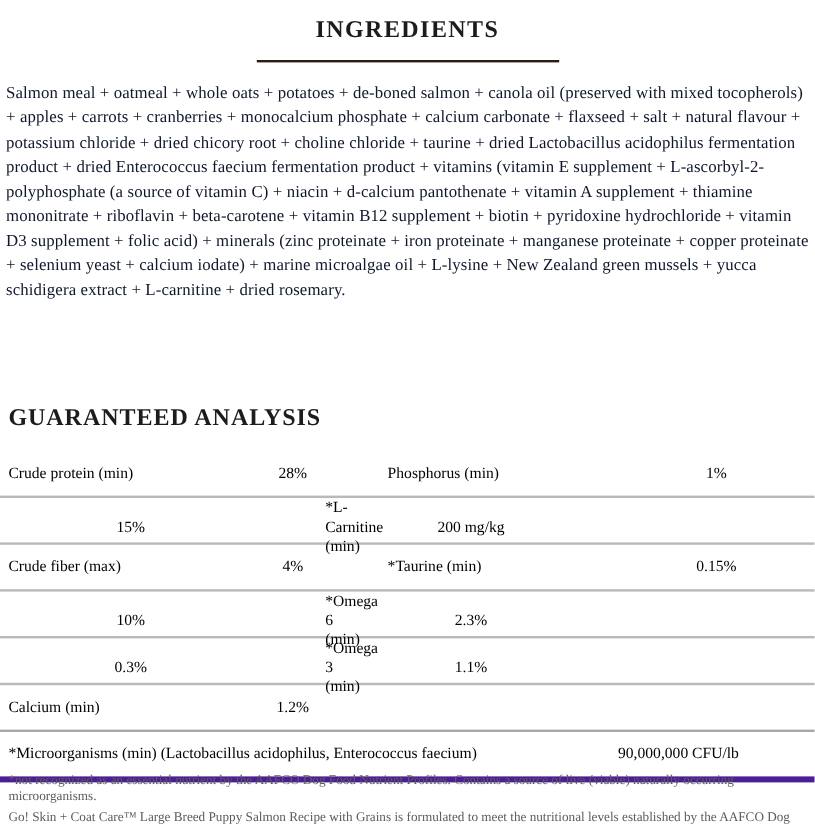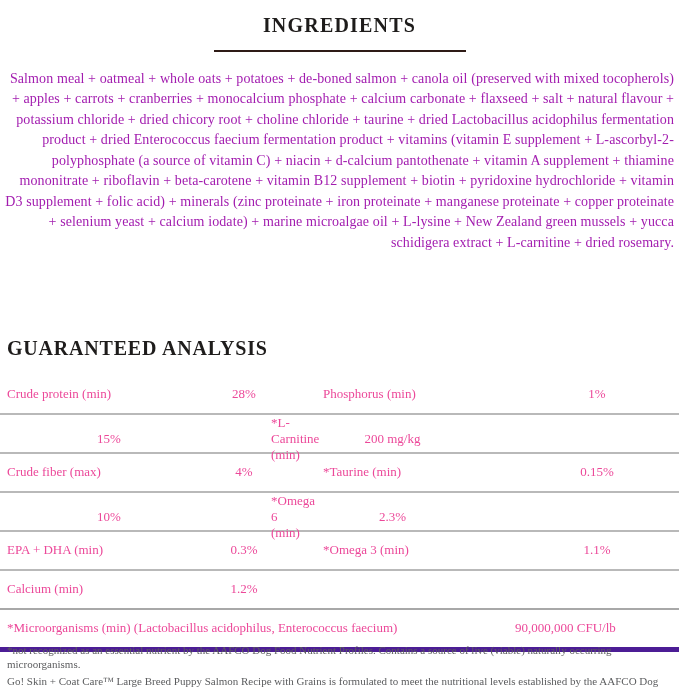--- a/index.html
+++ b/index.html
@@ -26,38 +26,38 @@
   }
   .ing-divider {
     width:252px;
     height:2px;
     background:#2e1b16;
     margin:9px auto 0 auto;
   }
   .ing-text {
     margin:17px auto 0 auto;
     padding:0 5px;
-    text-align:right;
+    text-align:left;
     font-size:14px;
     line-height:20.5px;
     letter-spacing:0.1px;
-    color:#a21caf;
+    color:#0f172a;
   }
 
   
   .analysis { position:absolute; top:320px; left:0; right:0; }
   .ga-title {
     font-weight:bold;
     font-size:20px;
     line-height:22px;
     letter-spacing:0.8px;
     color:#1e1c1b;
     margin-left:7px;
   }
-  .ga-table { margin-top:17px; font-size:13px; color:#ec4899; }
+  .ga-table { margin-top:17px; font-size:13px; color:#000000; }
   .ga-row {
     display:grid;
     grid-template-columns: 218px 52px 245px 1fr;
     align-items:center;
     height:37px;
     border-bottom:2px solid #b9b9b9;
   }
   .ga-row .c1 { padding-left:7px; text-align:left; }
   .ga-row .c2 { text-align:center; }
   .ga-row .c3 { padding-left:53px; text-align:left; }
@@ -129,21 +129,20 @@
         <span class="c4">0.15%</span>
       </div>
 
       <div class="ga-row">
         <span class="c2">10%</span>
         <span class="c3">*Omega 6 (min)</span>
         <span class="c4">2.3%</span>
       </div>
 
       <div class="ga-row">
-        <span class="c1">EPA + DHA (min)</span>
         <span class="c2">0.3%</span>
         <span class="c3">*Omega 3 (min)</span>
         <span class="c4">1.1%</span>
       </div>
 
       <div class="ga-row last-plain">
         <span class="c1">Calcium (min)</span>
         <span class="c2">1.2%</span>
         <span class="c3"></span>
         <span class="c4"></span>

